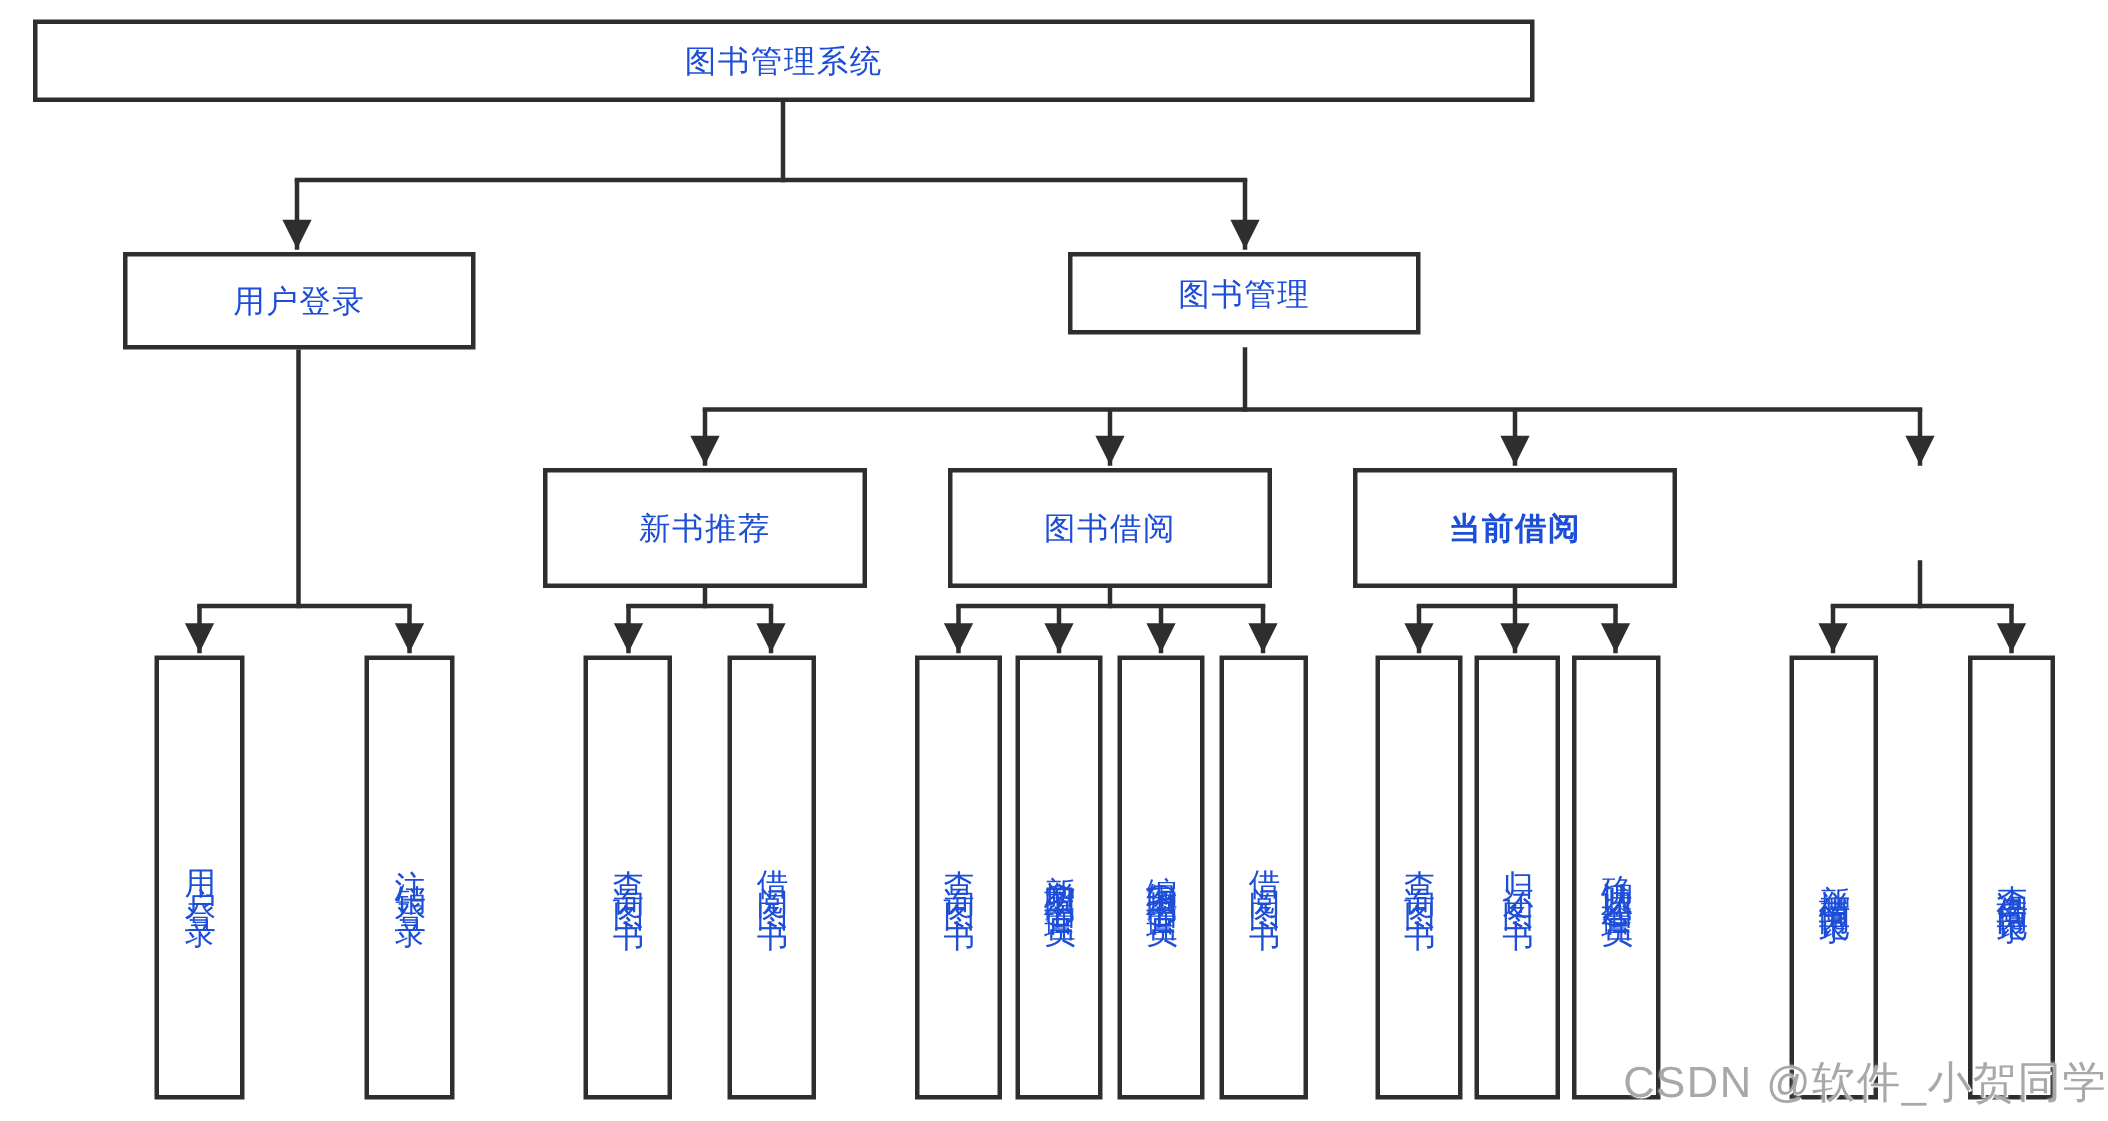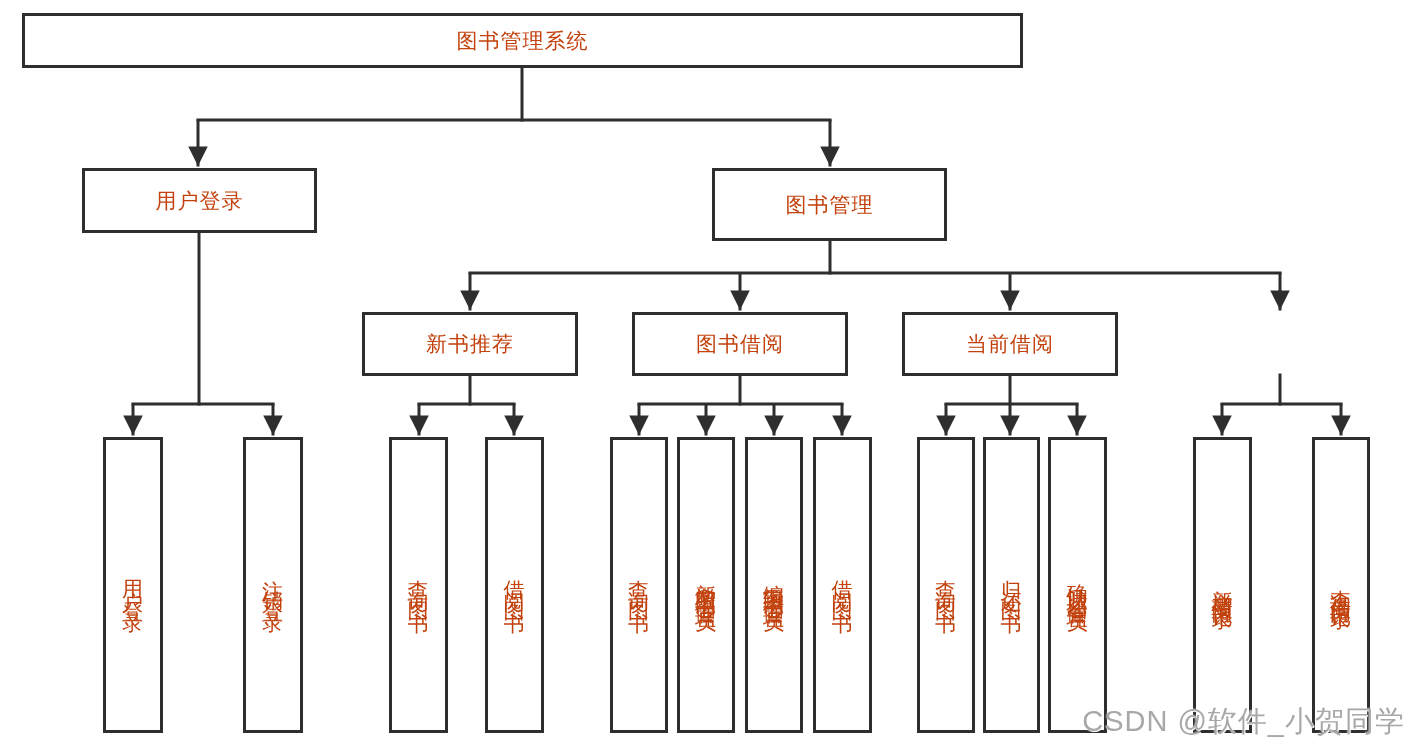--- a/index.html
+++ b/index.html
@@ -12,35 +12,35 @@
     overflow: hidden;
   }
   .node {
     position: absolute;
     box-sizing: border-box;
     background: #ffffff;
     border: 3px solid #2e2e2e;
     display: flex;
     align-items: center;
     justify-content: center;
-    color: #c2410c;
+    color: #1d4ed8;
     font-size: 21px;
     letter-spacing: 1px;
     z-index: 2;
   }
   
   .root  { left: 22px;  top: 13px;  width: 1001px; height: 55px; }
   
   .l2a   { left: 82px;  top: 168px; width: 235px;  height: 65px; }
-  .l2b   { left: 712px; top: 168px; width: 235px;  height: 73px; }
+  .l2b   { left: 712px; top: 168px; width: 235px;  height: 55px; }
   
-  .l3    { top: 312px; height: 64px; width: 216px; justify-content: center; }
+  .l3    { top: 312px; height: 80px; width: 216px; justify-content: center; }
   .l3a   { left: 362px; }
   .l3b   { left: 632px; }
-  .l3c   { left: 902px; }
+  .l3c   { left: 902px; font-weight: bold; }
   .l3d   { left: 1172px; }
   
   .leaf  { top: 437px; height: 296px; width: 60px; border-width: 3px; }
   .leaf .lbl {
     writing-mode: vertical-rl;
     text-orientation: mixed;
     letter-spacing: 11px;
     line-height: 1;
     white-space: nowrap;
   }

